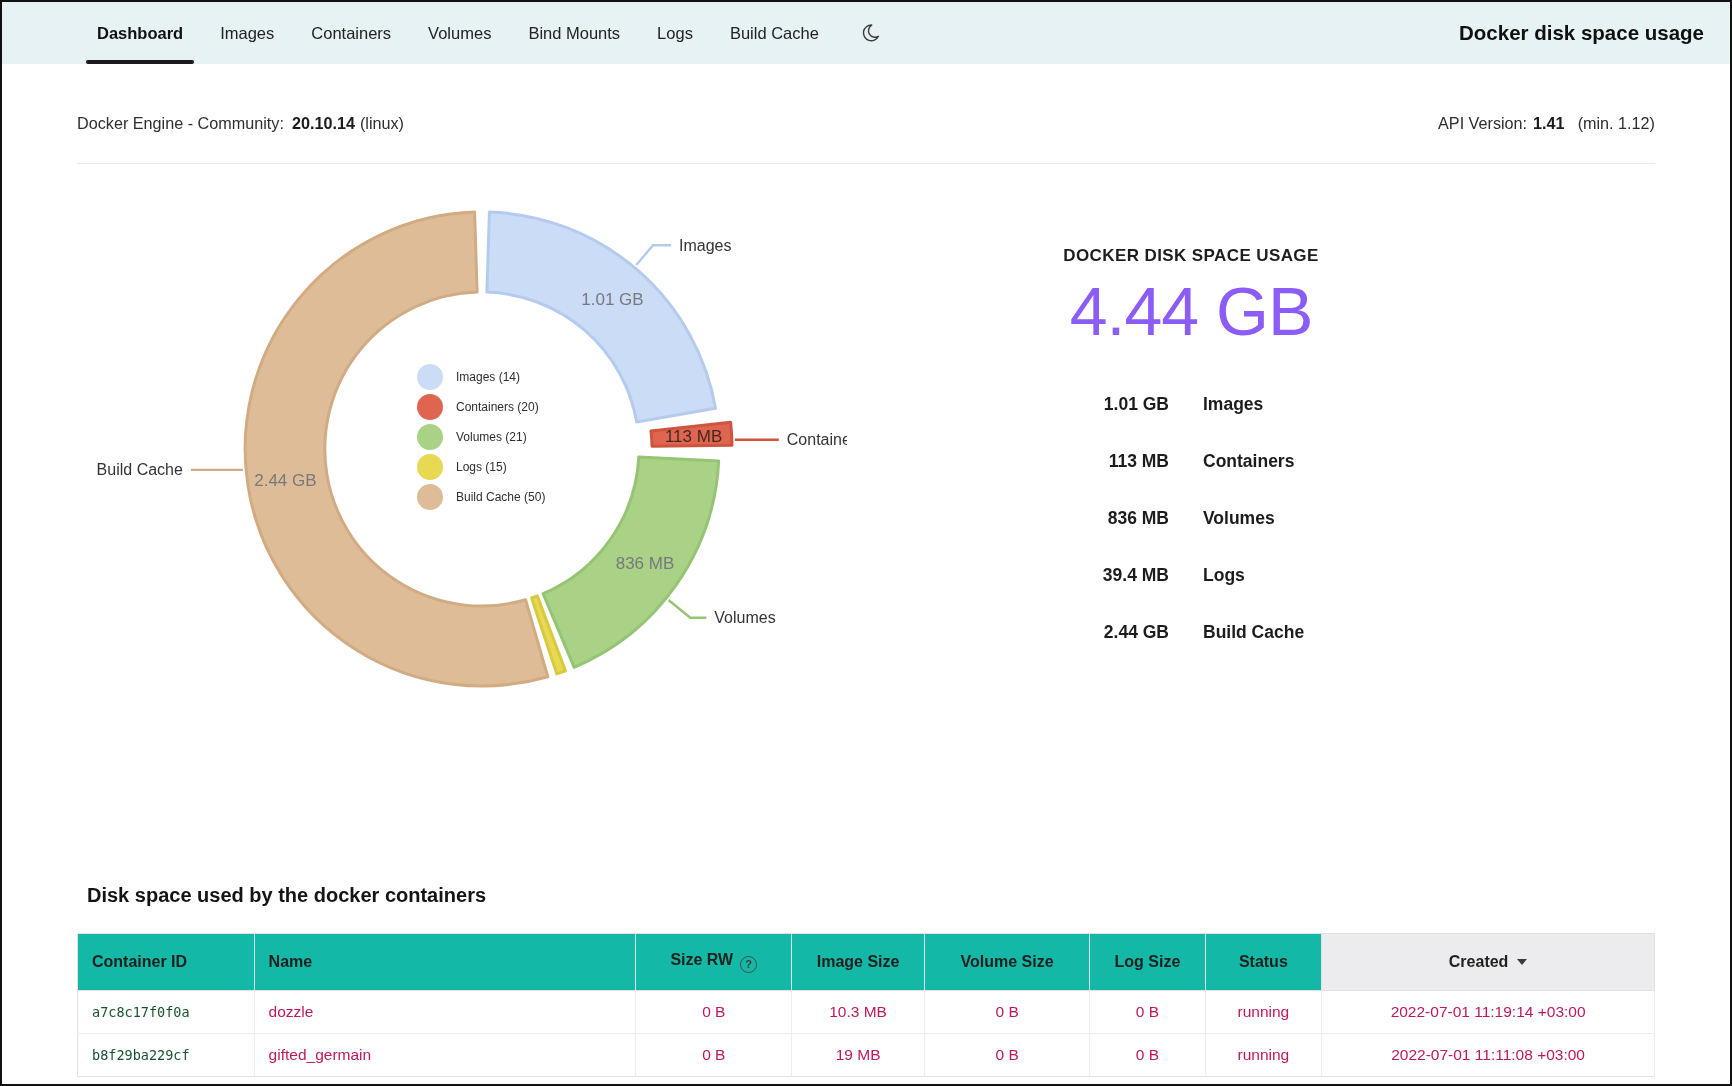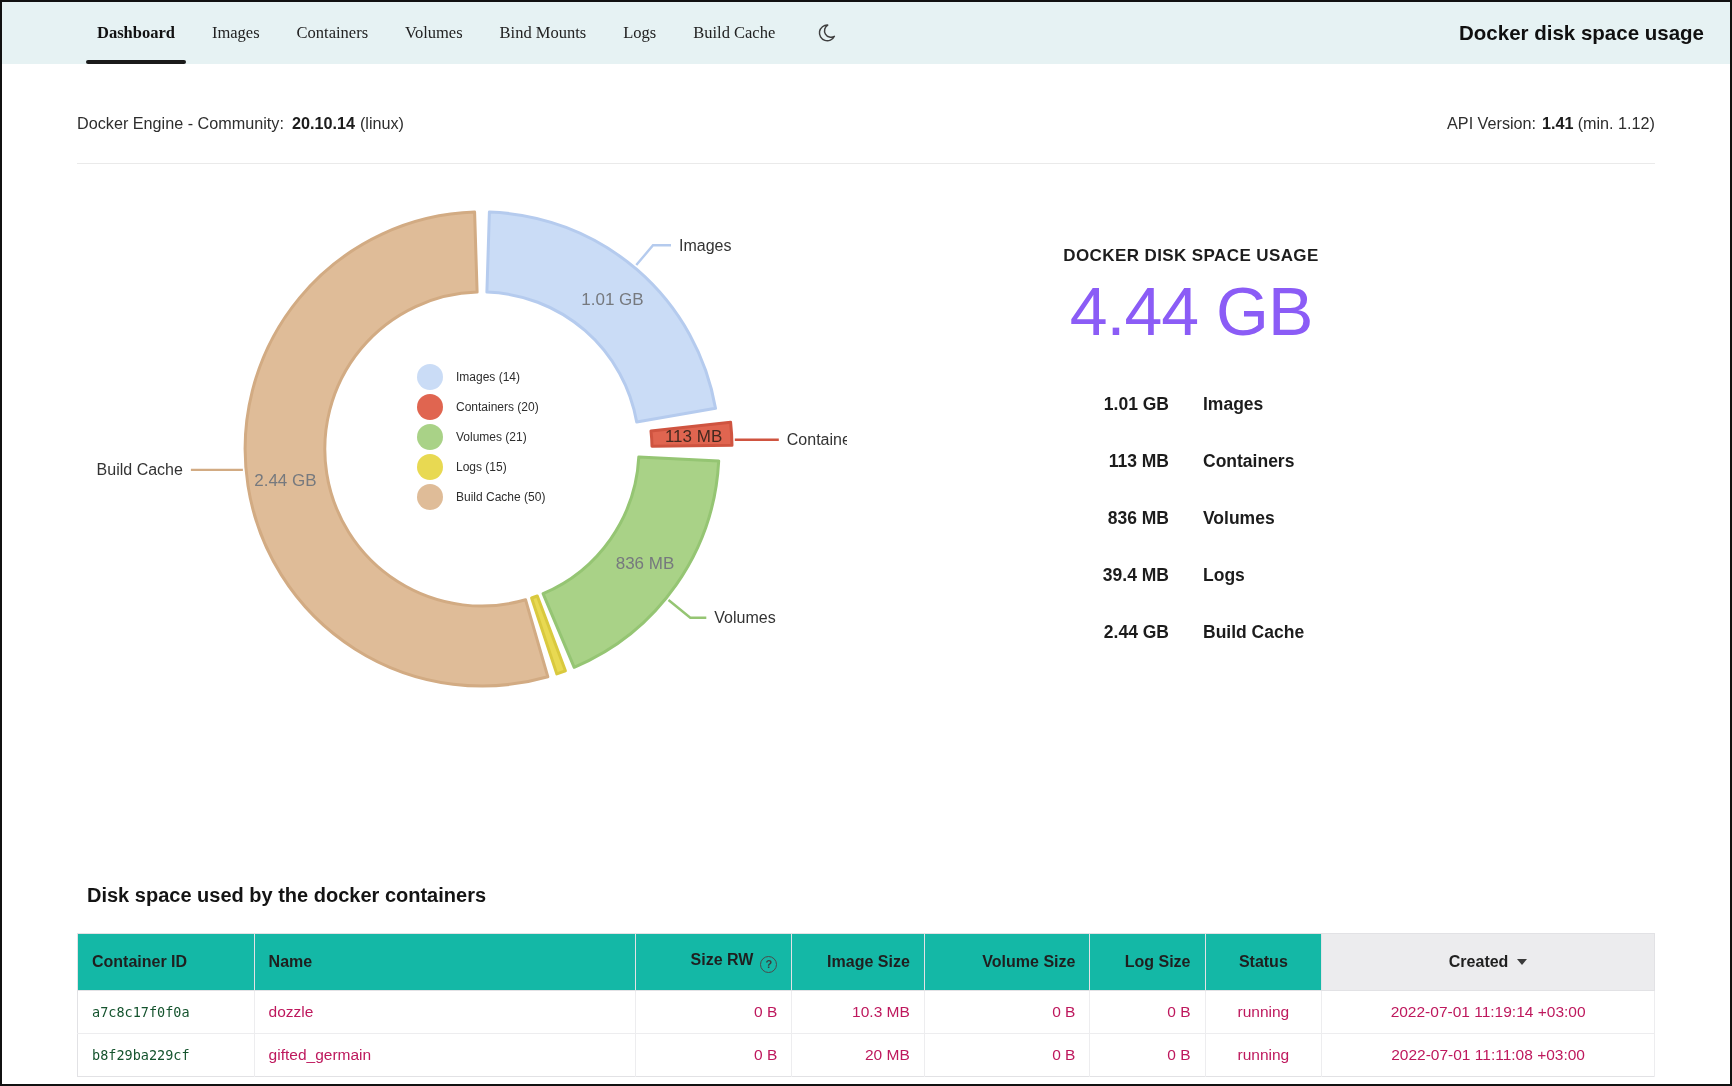--- a/index.html
+++ b/index.html
@@ -15,21 +15,21 @@
   }
   
   .topbar {
     height:62px; background:#e6f2f3;
     display:flex; align-items:center; justify-content:space-between;
     padding:0 26px 0 84px;
   }
   .nav { display:flex; align-items:stretch; height:62px; }
   .tab {
     border:none; background:none; cursor:pointer;
-    font-family:Liberation Serif, serif; font-size:16.5px; color:#222;
+    font-family:Liberation Sans, sans-serif; font-size:16.5px; color:#222;
     padding:12px 11px; margin-right:15px; height:100%;
     position:relative; display:flex; align-items:center;text-align:center;
   }
   .tab.active { font-weight:bold; color:#111; }
   .tab.active::after {
     content:""; position:absolute; left:0; right:0; bottom:0;
     height:4px; background:#1a1a1a; border-radius:2px;
   }
   .theme-btn {
     border:none; background:none; cursor:pointer;
@@ -37,21 +37,21 @@
   }
   .app-title { font-size:20.5px; font-weight:bold; color:#101010; margin:0; }
 
   
   main { padding:4px 75px; }
   .engine-row {
     padding-top:46px; display:flex; justify-content:space-between;
     font-size:16.2px; color:#2e2e2e;
   }
   .engine-row b { margin:0 5px 0 8px; color:#1c1c1c; }
-  .engine-row .api b { margin:0 4px 0 6px; }
+  .engine-row .api b { margin:0 13px 0 6px; }
   .rule { border:none; border-top:1px solid #eaeaea; margin:30px 0 0; }
 
   
   .dash { display:flex; margin-top:30px; }
   .chart-wrap { position:relative; width:760px; height:500px; margin-left:10px; flex:0 0 auto; }
   .chart-wrap svg { position:absolute; left:0; top:0; }
   .chart-wrap svg text { font-family:"Liberation Sans", sans-serif; }
 
   .donut-legend { position:absolute; left:330px; top:168px; }
   .legend-row { display:flex; align-items:center; height:30px; cursor:pointer; }
@@ -78,21 +78,21 @@
   th {
     background:#14b8a6; border:1px solid #e2e2e5;
     font-size:16px; font-weight:bold; color:#1f1f1f;
     padding:17px 14px; text-align:left; cursor:pointer; white-space:nowrap;
   }
   th.sorted { background:#ececee; }
   td {
     border-right:1px solid #ededef; border-top:1px solid #ededef;
     padding:12px 14px; color:#be185d; white-space:nowrap; overflow:hidden;
   }
-  .al-r { text-align:right; }
+  .al-r { text-align:center; }
   .al-c { text-align:center; }
   td.mono { font-family:"DejaVu Sans Mono","Liberation Mono",monospace; font-size:13.5px; color:#14532d; }
   .help-icon {
     display:inline-flex; align-items:center; justify-content:center;
     width:17px; height:17px; border:1.5px solid #4a4a4a; border-radius:50%;
     font-size:11px; font-weight:bold; color:#3d3d3d;
     margin-left:7px; vertical-align:-3px; cursor:pointer;
   }
   .sort-caret {
     display:inline-block; width:0; height:0; margin-left:9px; vertical-align:2px;
@@ -241,21 +241,21 @@
           <td class="al-r">10.3 MB</td>
           <td class="al-r">0 B</td>
           <td class="al-r">0 B</td>
           <td class="al-c">running</td>
           <td class="al-c">2022-07-01  11:19:14 +03:00</td>
         </tr>
         <tr>
           <td class="mono">b8f29ba229cf</td>
           <td>gifted_germain</td>
           <td class="al-r">0 B</td>
-          <td class="al-r">20 MB</td>
+          <td class="al-r">19 MB</td>
           <td class="al-r">0 B</td>
           <td class="al-r">0 B</td>
           <td class="al-c">running</td>
           <td class="al-c">2022-07-01  11:11:08 +03:00</td>
         </tr>
       </tbody>
     </table>
 
   </main>
 </div>

